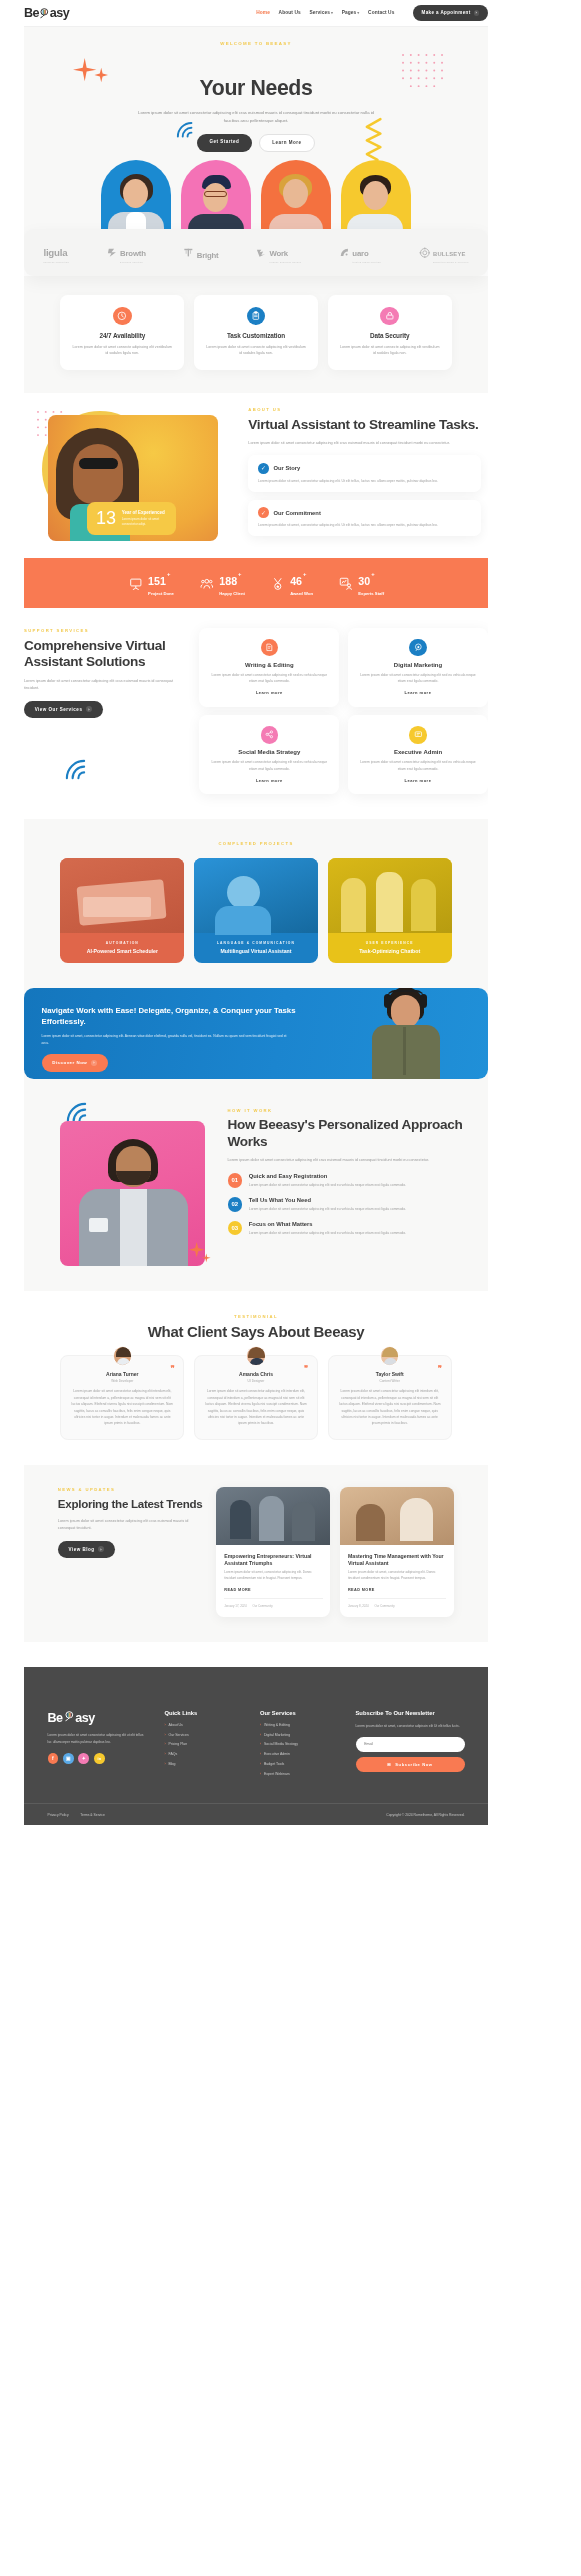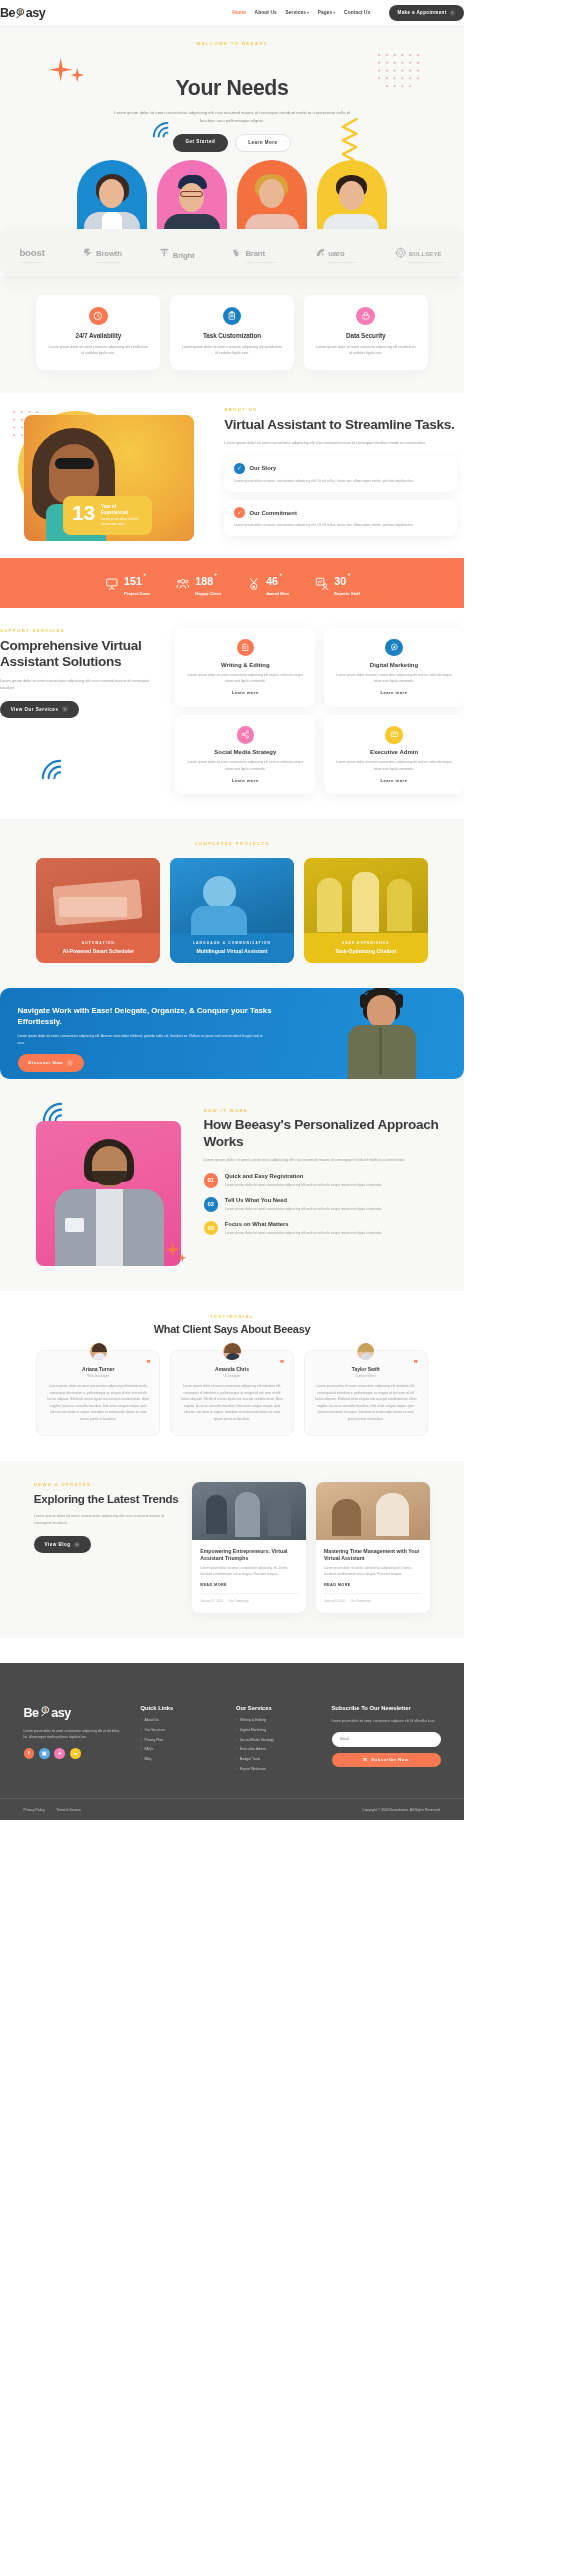--- a/index.html
+++ b/index.html
@@ -3,21 +3,21 @@
 <meta charset="utf-8">
 <style>
   * { box-sizing: border-box; margin: 0; padding: 0; }
   body {
     width: 582px;
     font-family: "Liberation Sans", sans-serif;
     background: #ffffff;
     color: #3d3d3d;
     -webkit-font-smoothing: antialiased;
   }
-  .page { width: 464px; position: relative; overflow: hidden; }
+  .page { width: 464px; position: relative; overflow: hidden; margin-left: 24px; }
 
   
   .header {
     height: 27px; background: #fff; display: flex; align-items: center;
     justify-content: center; gap: 0; position: relative; z-index: 30;
     border-bottom: 1px solid #f0f0f0;
   }
   .header-inner { width: 504px; display: flex; align-items: center; }
   .logo { font-size: 12.6px; font-weight: 700; letter-spacing: -0.5px; color: #2e2e2e; display: flex; align-items: center; }
   .logo .bee-mark { position: relative; display: inline-block; width: 12.6px; height: 12.6px; vertical-align: middle; margin: 0 -1px; }
@@ -72,21 +72,21 @@
   .fcard h3 { font-size: 6.4px; font-weight: 800; color: #3b3b3b; letter-spacing: -0.1px; }
   .fcard p { margin-top: 4.8px; font-size: 3.6px; line-height: 1.85; color: #9a9a9a; }
 
   
   .about { background: #fff; padding: 13.6px 0 17.5px; display: flex; justify-content: center; gap: 13.6px; position: relative; }
   .about-left { width: 204px; position: relative; }
   .about-photo { width: 170px; height: 126px; border-radius: 7.8px; position: relative; overflow: hidden; background: radial-gradient(circle at 62% 30%, #f6c945 0%, #f0a93a 55%, #e07f3a 100%); }
   .halfcircle { position: absolute; left: 11.6px; top: 5.8px; width: 116px; height: 116px; border-radius: 50%; background: #f2c94c; }
   .dots-small { position: absolute; left: 3.9px; top: 1.9px; }
   .exp-badge { position: absolute; left: 39px; bottom: 5.8px; width: 89px; background: #f6c945; border-radius: 7.8px; padding: 7.8px 8.7px; color: #fff; display: flex; gap: 5.8px; align-items: flex-start; }
-  .exp-badge .num { font-size: 21px; font-weight: 700; line-height: .9; }
+  .exp-badge .num { font-size: 18px; font-weight: 400; line-height: .9; }
   .exp-badge .lbl { font-size: 4.5px; font-weight: 800; line-height: 1.25; }
   .exp-badge .desc { font-size: 3.1px; line-height: 1.6; color: #fff8e0; margin-top: 1.9px; }
   .about-right { width: 233px; }
   .eyebrow { font-size: 4.2px; font-weight: 800; letter-spacing: 1.4px; color: #f2c94c; text-transform: uppercase; }
   h2.sec { font-size: 13.6px; line-height: 1.22; font-weight: 800; color: #3b3b3b; margin-top: 4.8px; letter-spacing: -0.3px; }
   .sec-p { margin-top: 6.8px; font-size: 3.8px; line-height: 1.9; color: #9a9a9a; }
   .abox { margin-top: 7.8px; background: #fff; border-radius: 6.8px; padding: 7.8px 9.7px; box-shadow: 0 2.9px 11.6px rgba(0,0,0,.06); }
   .abox .ahead { display: flex; align-items: center; gap: 4.8px; }
   .abox .tick { width: 10.7px; height: 10.7px; border-radius: 50%; color: #fff; font-size: 5.8px; display: flex; align-items: center; justify-content: center; }
   .abox h4 { font-size: 5.8px; font-weight: 800; color: #3b3b3b; }
@@ -315,42 +315,42 @@
         <div class="hair" style="width:31px;height:23px;left:19.4px;top:15.5px;background:#2e2018"></div>
         <div class="head" style="width:25px;height:29px;left:22px;top:21.3px"></div>
         <div class="body" style="width:56px;height:33px;left:6.8px;bottom:0;background:#e8ecef"></div>
       </div>
     </div>
   </div>
 
   <div class="logos-wrap">
     <div class="logos">
       <div class="brand boost">
-        <div><span class="bname">boost</span><span class="bsub">business consulting</span></div>
+        <div><span class="bname">ligula</span><span class="bsub">business consulting</span></div>
       </div>
       <div class="brand">
         <svg width="10.7" height="10.7" viewBox="0 0 12 12">
             <path d="M2 2 L8 2 L5 6 L10 6 L3 11 L5 7 L1 7 Z" fill="#9a9a9a"></path>
           </svg>
         <div><span class="bname">Browth</span><span class="bsub">business solution</span></div>
       </div>
       <div class="brand">
         <svg width="10.7" height="10.7" viewBox="0 0 12 12">
             <rect x="1.5" y="2" width="9" height="1.6" fill="#9a9a9a"></rect>
             <rect x="5.2" y="2" width="1.6" height="8.5" fill="#9a9a9a"></rect>
             <rect x="3" y="3.6" width="1" height="4" fill="#b5b5b5"></rect>
             <rect x="8" y="3.6" width="1" height="4" fill="#b5b5b5"></rect>
           </svg>
         <div><span class="bname">Bright</span></div>
       </div>
       <div class="brand">
         <svg width="10.7" height="10.7" viewBox="0 0 12 12">
             <path d="M1 3 L6 3 L4 6 L8 5 L6 9 L10 8 L4 11 Z" fill="#9a9a9a"></path>
           </svg>
-        <div><span class="bname">Brant</span><span class="bsub">finance business agency</span></div>
+        <div><span class="bname">Work</span><span class="bsub">finance business agency</span></div>
       </div>
       <div class="brand">
         <svg width="10.7" height="10.7" viewBox="0 0 12 12">
             <path d="M10 2 A8 8 0 0 0 2 10 L5 10 A5 5 0 0 1 10 5 Z" fill="#9a9a9a"></path>
             <circle cx="8.5" cy="8.5" r="1.1" fill="#9a9a9a"></circle>
           </svg>
         <div><span class="bname">uaro</span><span class="bsub">trusted brand solution</span></div>
       </div>
       <div class="brand">
         <svg width="11.6" height="11.6" viewBox="0 0 14 14">
@@ -698,21 +698,21 @@
           <h4>Focus on What Matters</h4>
           <p>Lorem ipsum dolor sit amet consectetur adipiscing elit sed eu vehicula neque etiam erat ligula commodo.</p>
         </div>
       </div>
     </div>
   </div>
 
   <div class="testi">
     <div class="center">
       <div class="eyebrow">TESTIMONIAL</div>
-      <h2 class="sec" style="font-size:11px;margin-top:3.9px">What Client Says About Beeasy</h2>
+      <h2 class="sec" style="font-size:15px;margin-top:3.9px">What Client Says About Beeasy</h2>
     </div>
     <div class="testi-grid">
       <div class="tcard">
         <div class="tav" style="background:#d8a27a">
           <div style="position:absolute;left:1.9px;top:0;width:15.5px;height:9.7px;background:#4a3525;border-radius:7.8px 7.8px 0 0"></div>
           <div style="position:absolute;left:2.9px;bottom:-2.9px;width:13.6px;height:9.7px;background:#e9edf1;border-radius:5.8px 5.8px 0 0"></div>
         </div>
         <div class="tq">❞</div>
         <div class="tname">Ariana Turner</div>
         <div class="trole">Web Developer</div>

